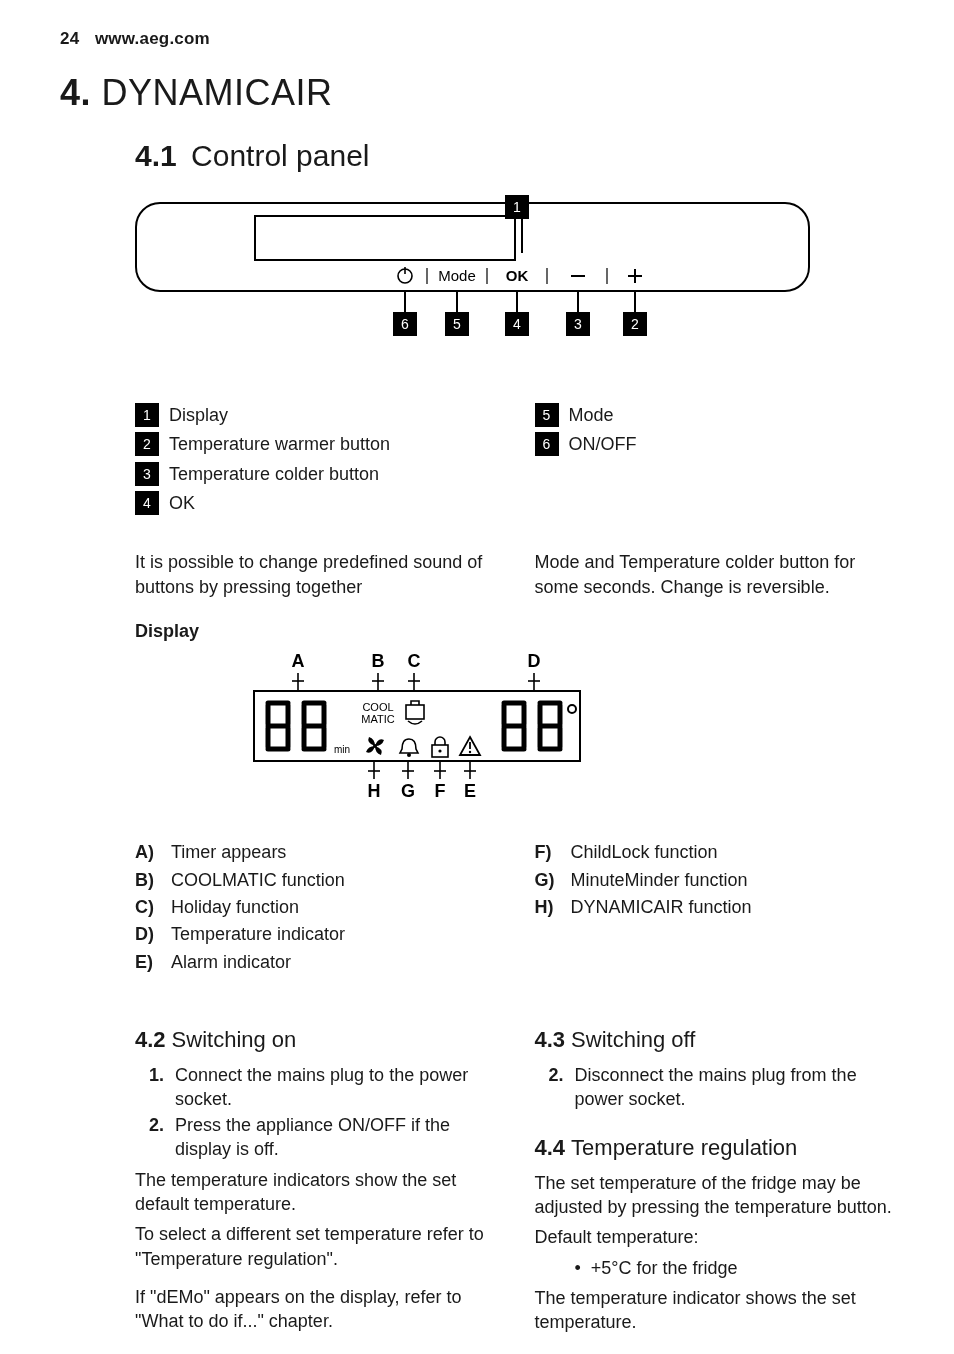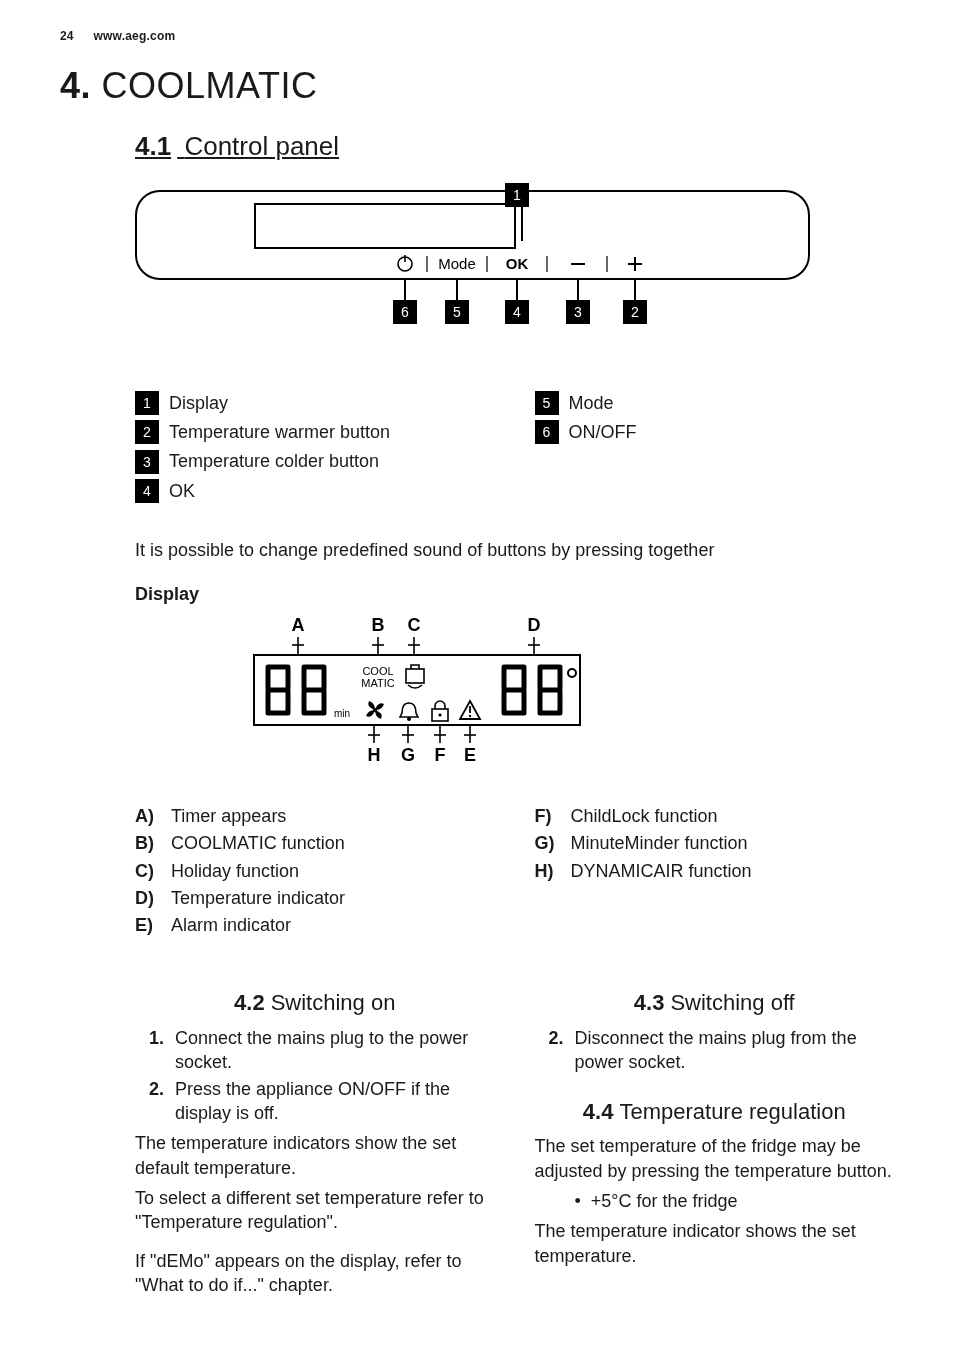--- a/index.html
+++ b/index.html
@@ -13,38 +13,37 @@
     background:#fff;
     color:var(--ink);
     font-family:"Helvetica Neue", Helvetica, Arial, sans-serif;
     font-size:18px;
     line-height:1.35;
     font-weight:300;
     box-sizing:border-box;
     padding:28px 60px 40px 60px;
   }
   .hdr{
-    font-size:12px;
+    font-size:17px;
     font-weight:700;
     margin-bottom:18px;
     letter-spacing:.2px;
   }
   .hdr .pg{display:inline-block;min-width:30px;}
   h1.chapter{
     font-size:36px;
     font-weight:300;
     margin:8px 0 18px 0;
     letter-spacing:.5px;
   }
   h1.chapter .chno{font-weight:700;}
   .subhead{
-    font-size:26px;
+    font-size:30px;
     font-weight:300;
     margin:10px 0 18px 75px;
-    text-decoration:underline;
   }
   .subhead .sno{font-weight:700;margin-right:6px;}
   .indent{margin-left:75px;}
   
   .cols{display:flex;gap:40px;}
   .col{flex:1 1 0;}
   
   .nbox{
     display:inline-flex;align-items:center;justify-content:center;
     background:#000;color:#fff;
@@ -64,37 +63,37 @@
   
   .disp-wrap{margin:8px 0 20px 190px;}
   
   .letter{font-weight:700;margin-right:10px;}
   ol.steps{margin:6px 0 6px 0;padding-left:34px;}
   ol.steps li{padding-left:6px;margin:2px 0;}
   ol.steps li::marker{font-weight:700;}
   p{margin:6px 0;}
   .bullet{margin:4px 0 4px 40px;}
   .bullet::before{content:"•";margin-right:10px;}
-  h2.section{font-size:22px;font-weight:300;margin:22px 0 8px 0;text-align:center;}
+  h2.section{font-size:22px;font-weight:300;margin:22px 0 8px 0;}
   h2.section .sno{font-weight:700;margin-right:6px;}
   .small-bold{font-weight:700;font-size:18px;}
   .dl-let{display:flex;align-items:flex-start;margin:3px 0;}
   .dl-let .letter{min-width:26px;}
 </style>
 </head>
 <body>
 
 <div class="hdr">
   <span class="pg">24</span>
   <span>www.aeg.com</span>
 </div>
 
 <h1 class="chapter">
   <span class="chno">4.</span>
-  <span>COOLMATIC</span>
+  <span>DYNAMICAIR</span>
 </h1>
 
 <div class="subhead">
   <span class="sno">4.1</span>
   <span>Control panel</span>
 </div>
 
 <div class="panel-wrap">
   <div class="panel-callout-top">
     <span class="nbox">1</span>
@@ -175,20 +174,23 @@
           <span class="nbox">6</span>
           <span>ON/OFF</span>
         </li>
     </ul>
   </div>
 </div>
 
 <div class="cols indent" style="margin-top:24px">
   <div class="col">
       <p>It is possible to change predefined sound of buttons by pressing together</p>
+    </div>
+  <div class="col">
+      <p>Mode and Temperature colder button for some seconds. Change is reversible.</p>
     </div>
 </div>
 
 <div class="indent small-bold" style="margin-top:14px">Display</div>
 
 <div class="disp-wrap">
   <svg width="350" height="160" viewBox="0 0 350 160">
 
     <g font-family="Helvetica" font-size="18" font-weight="700" text-anchor="middle">
       <text x="48" y="16">A</text>
@@ -343,16 +345,17 @@
       <span class="sno">4.3</span><span>Switching off</span>
     </h2>
     <ol class="steps" start="2">
       <li>Disconnect the mains plug from the power socket.</li>
     </ol>
 
     <h2 class="section">
       <span class="sno">4.4</span><span>Temperature regulation</span>
     </h2>
     <p>The set temperature of the fridge may be adjusted by pressing the temperature button.</p>
+    <p>Default temperature:</p>
     <div class="bullet">+5°C for the fridge</div>
     <p>The temperature indicator shows the set temperature.</p>
   </div>
 </div>
 
 </body></html>

